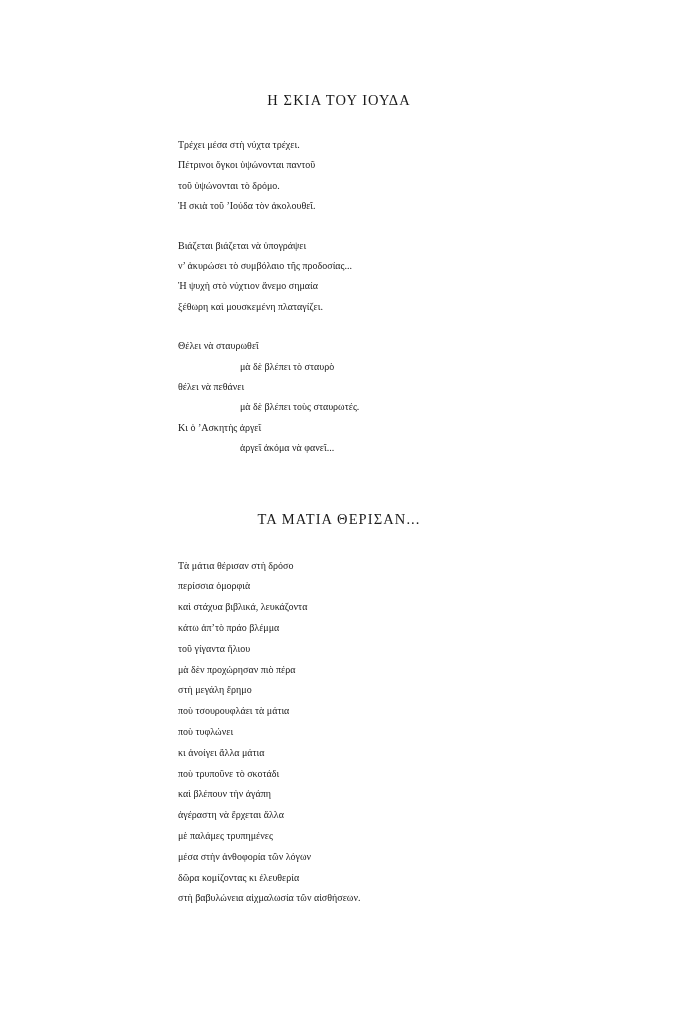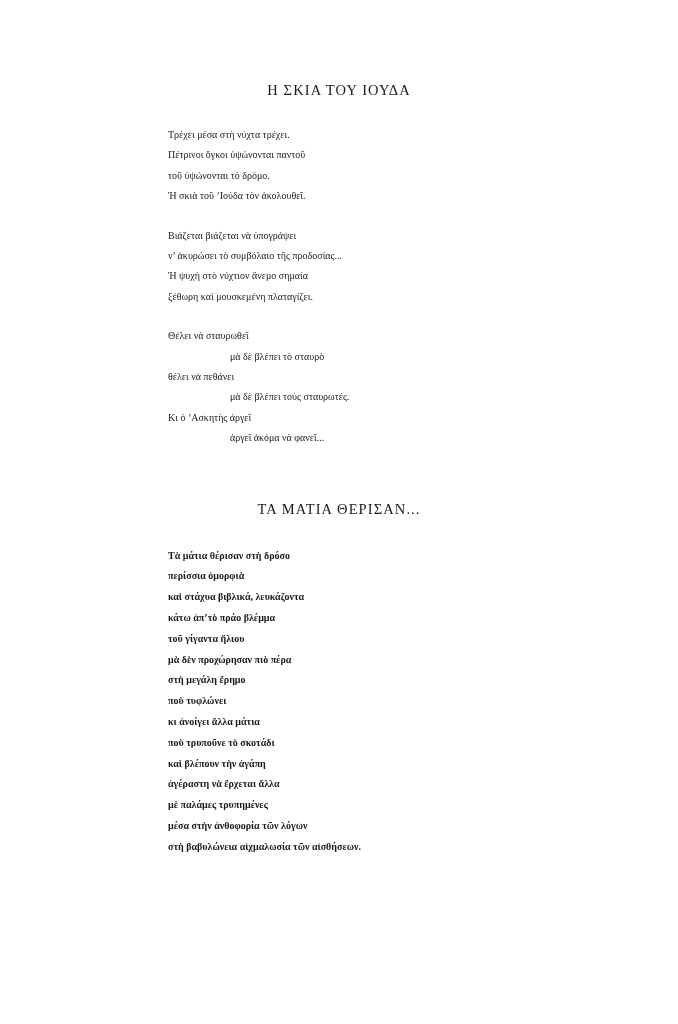--- a/index.html
+++ b/index.html
@@ -15,21 +15,21 @@
     overflow: hidden;
   }
   .page {
     position: relative;
     width: 678px;
     height: 1024px;
     box-sizing: border-box;
     padding: 78px 60px 40px 60px;
   }
   .poem {
-    margin: 4px;
+    margin: 14px;
   }
   .poem-title {
     text-align: center;
     font-size: 14.5px;
     letter-spacing: 1.1px;
     font-weight: normal;
     margin: 0 0 26px 0;
     font-family: "Liberation Serif", "DejaVu Serif", serif;
   }
   .poem-body {
@@ -50,21 +50,20 @@
     padding-left: 62px;
   }
   .poem-second {
     margin-top: 52px;
   }
   .poem-second .poem-title {
     margin-bottom: 28px;
   }
   .poem-second .poem-body {
     margin-left: 104px;
-    font-weight: bold;
   }
   .poem-second .line {
     line-height: 20.8px;
   }
 </style>
 </head>
 <body>
 
 <div class="page">
 
@@ -103,25 +102,27 @@
     <h1 class="poem-title">ΤΑ ΜΑΤΙΑ ΘΕΡΙΣΑΝ...</h1>
     <div class="poem-body">
       <div class="stanza">
         <div class="line">Τὰ μάτια θέρισαν στὴ δρόσο</div>
         <div class="line">περίσσια ὀμορφιὰ</div>
         <div class="line">καὶ στάχυα βιβλικά, λευκάζοντα</div>
         <div class="line">κάτω ἀπ’τὸ πράο βλέμμα</div>
         <div class="line">τοῦ γίγαντα ἥλιου</div>
         <div class="line">μὰ δὲν προχώρησαν πιὸ πέρα</div>
         <div class="line">στὴ μεγάλη ἔρημο</div>
+        <div class="line">ποὺ τσουρουφλάει τὰ μάτια</div>
         <div class="line">ποὺ τυφλώνει</div>
         <div class="line">κι ἀνοίγει ἄλλα μάτια</div>
         <div class="line">ποὺ τρυποῦνε τὸ σκοτάδι</div>
         <div class="line">καὶ βλέπουν τὴν ἀγάπη</div>
         <div class="line">ἀγέραστη νὰ ἔρχεται ἄλλα</div>
         <div class="line">μὲ παλάμες τρυπημένες</div>
         <div class="line">μέσα στὴν ἀνθοφορία τῶν λόγων</div>
+        <div class="line">δῶρα κομίζοντας κι ἐλευθερία</div>
         <div class="line">στὴ βαβυλώνεια αἰχμαλωσία τῶν αἰσθήσεων.</div>
       </div>
     </div>
   </section>
 
 </div>
 
 </body></html>

